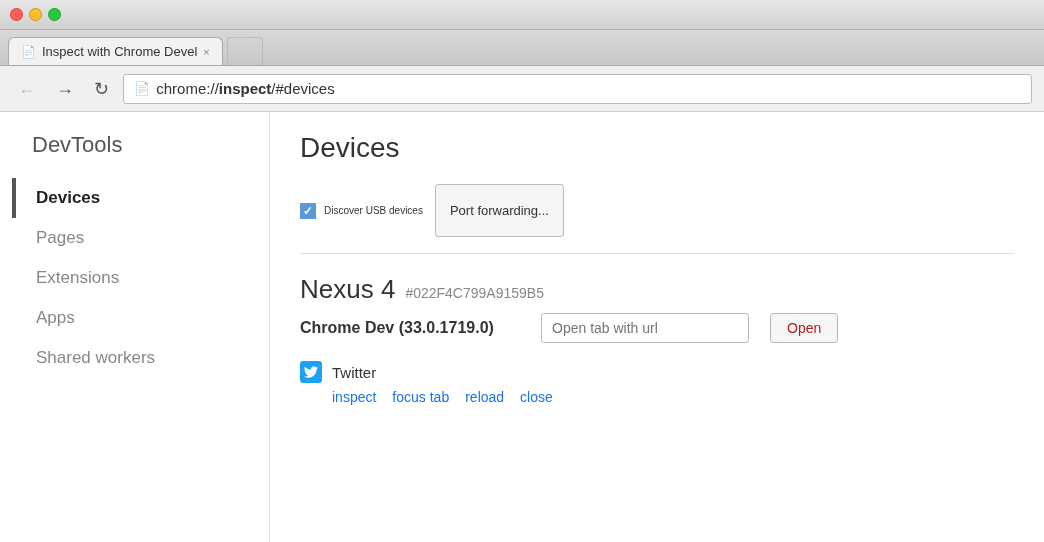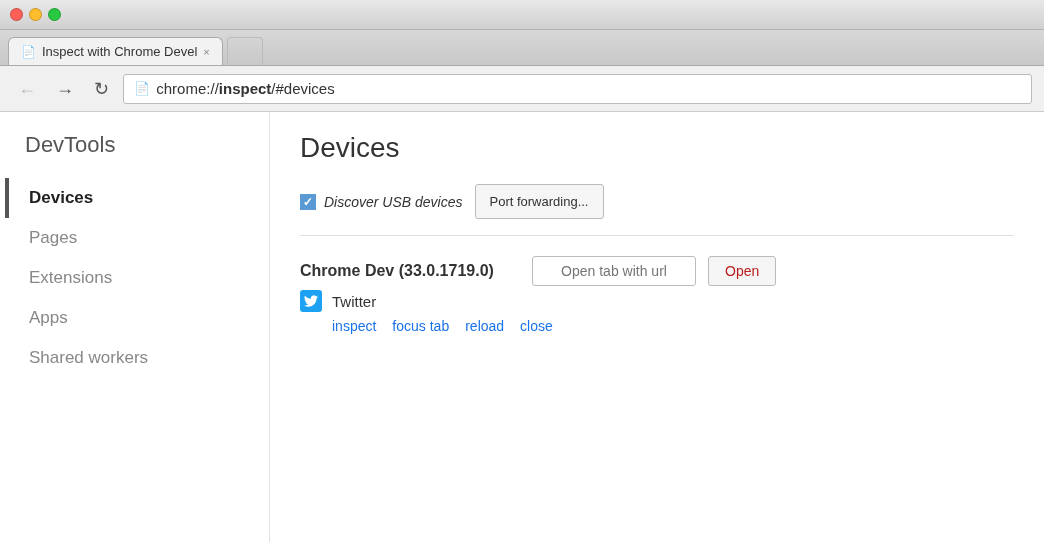--- a/index.html
+++ b/index.html
@@ -134,21 +134,21 @@
     
     .main-content {
       display: flex;
       background: white;
       height: calc(542px - 30px - 36px - 46px);
     }
 
     
     .sidebar {
       width: 270px;
-      padding: 20px 5px;
+      padding: 20px 12px;
       border-right: 1px solid #e0e0e0;
       background: white;
     }
     .sidebar-title {
       font-size: 22px;
       color: #555;
       padding: 0 20px 20px 20px;
       font-weight: normal;
     }
     .sidebar-item {
@@ -201,29 +201,28 @@
       align-items: center;
       justify-content: center;
       cursor: pointer;
     }
     .checkbox-check {
       color: white;
       font-size: 12px;
       font-weight: bold;
     }
     .discover-label {
-      font-size: 14px;
-      color: #333;
-      font-style: italic;
+      font-size: 10px;
+      color: #333;
     }
     .port-forward-btn {
       background: #f5f5f5;
       border: 1px solid #bbb;
       border-radius: 3px;
-      padding: 9px 14px;
+      padding: 18px 14px;
       font-size: 13px;
       color: #333;
       cursor: pointer;
     }
 
     
     .device-header {
       display: flex;
       align-items: baseline;
       gap: 10px;
@@ -236,36 +235,36 @@
     }
     .device-id {
       font-size: 14px;
       color: #888;
     }
 
     
     .browser-row {
       display: flex;
       align-items: center;
-      gap: 12px;
+      gap: 21px;
+      margin-bottom: 14px;
     }
     .browser-name {
       font-size: 16px;
       font-weight: bold;
       color: #333;
       min-width: 220px;
     }
     .url-input {
       border: 1px solid #bbb;
       border-radius: 3px;
       padding: 6px 10px;
       font-size: 14px;
       color: #999;
-      width: 164px;
-      text-align: center;
+      width: 208px;
     }
     .open-btn {
       background: #f5f5f5;
       border: 1px solid #bbb;
       border-radius: 3px;
       padding: 6px 16px;
       font-size: 14px;
       color: #b91c1c;
       cursor: pointer;
     }
@@ -368,20 +367,24 @@
     <div class="discover-row">
       <div class="checkbox-wrapper">
         <div class="checkbox">
           <span class="checkbox-check">✓</span>
         </div>
         <span class="discover-label">Discover USB devices</span>
       </div>
       <button class="port-forward-btn">Port forwarding...</button>
     </div>
 
+    <div class="device-header">
+      <span class="device-name">Nexus 4</span>
+      <span class="device-id">#022F4C799A9159B5</span>
+    </div>
 
     <div class="browser-row">
       <span class="browser-name">Chrome Dev (33.0.1719.0)</span>
       <input class="url-input" type="text" placeholder="Open tab with url" style="">
       <button class="open-btn">Open</button>
     </div>
 
     <div class="tab-item">
       <div class="twitter-icon">
         <svg width="14" height="12" viewBox="0 0 24 20" fill="white">

